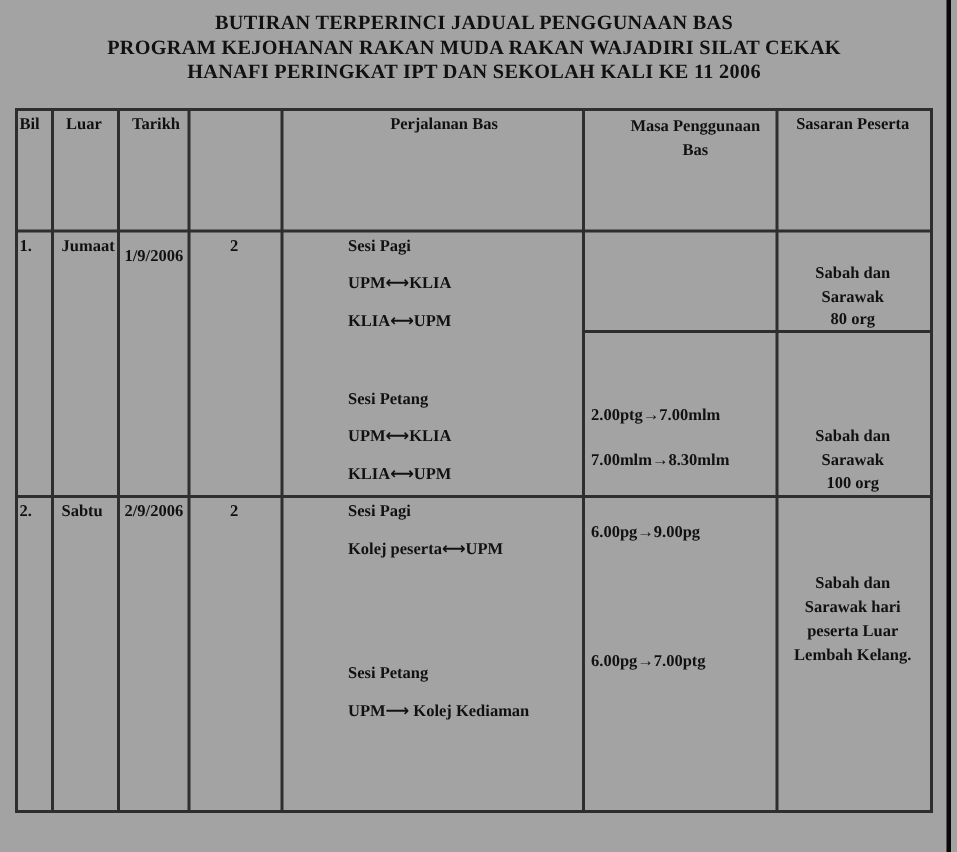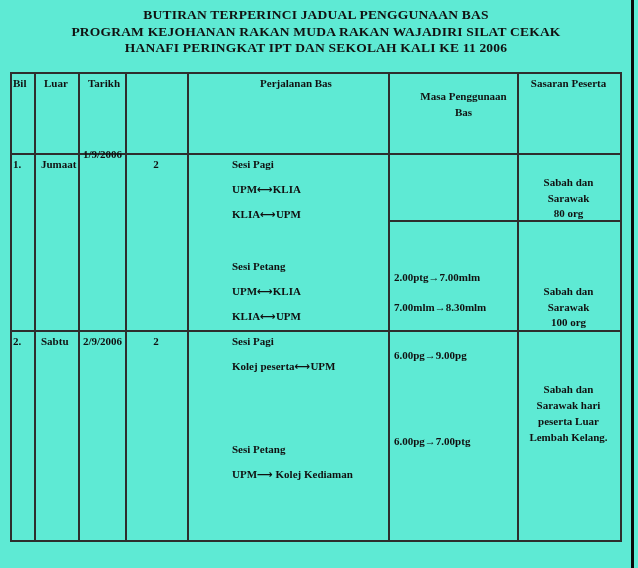--- a/index.html
+++ b/index.html
@@ -1,17 +1,17 @@
 <!DOCTYPE html>
 <html><head>
 <meta charset="utf-8">
 <style>
   html,body { margin:0; padding:0; background:#e8e8e8; }
   .page {
-    position:relative; width:638px; height:568px; background:#5eead4;
+    position:relative; width:638px; height:568px; background:#a3a3a3;
     font-family:"Liberation Serif","DejaVu Serif",serif;
     font-weight:bold; color:#111111; overflow:hidden;
   }
   .arrows { font-family:"Liberation Serif","DejaVu Sans",serif; }
   .title {
     position:absolute; top:7px; left:0; width:632px; text-align:center;
     font-size:13.5px; line-height:16.5px; letter-spacing:.2px;
   }
   .line  { position:absolute; background:#2e2e2e; }
   .vline { top:72px; height:470px; width:1.5px; }
@@ -48,29 +48,29 @@
   <div class="line hline" style="top:72px"></div>
   <div class="line hline" style="top:153px"></div>
   <div class="line hline" style="top:220px; left:388px; width:233px"></div>
   <div class="line hline" style="top:330px"></div>
   <div class="line hline" style="top:540px"></div>
 
   <div class="txt" style="left:13px; top:76px">Bil</div>
   <div class="txt" style="left:44px; top:76px">Luar</div>
   <div class="txt" style="left:88px; top:76px">Tarikh</div>
   <div class="txt ctr" style="left:187px; top:76px; width:218px">Perjalanan Bas</div>
-  <div class="txt ctr hdr2" style="left:388px; top:88px; width:151px">
+  <div class="txt ctr hdr2" style="left:388px; top:76px; width:151px">
     <div>Masa Penggunaan</div>
     <div>Bas</div>
   </div>
   <div class="txt ctr" style="left:518px; top:76px; width:101px">Sasaran Peserta</div>
 
   <div class="txt" style="left:13px; top:157px">1.</div>
   <div class="txt" style="left:41px; top:157px">Jumaat</div>
-  <div class="txt" style="left:83px; top:147px">1/9/2006</div>
+  <div class="txt" style="left:83px; top:164px">1/9/2006</div>
   <div class="txt ctr" style="left:125px; top:157px; width:62px">2</div>
 
   <div class="txt pj arrows" style="left:232px; top:157px">
     <div>Sesi Pagi</div>
     <div>UPM⟷KLIA</div>
     <div>KLIA⟷UPM</div>
   </div>
   <div class="txt ctr sas" style="left:518px; top:175px; width:101px">
     <div>Sabah dan</div>
     <div>Sarawak</div>

